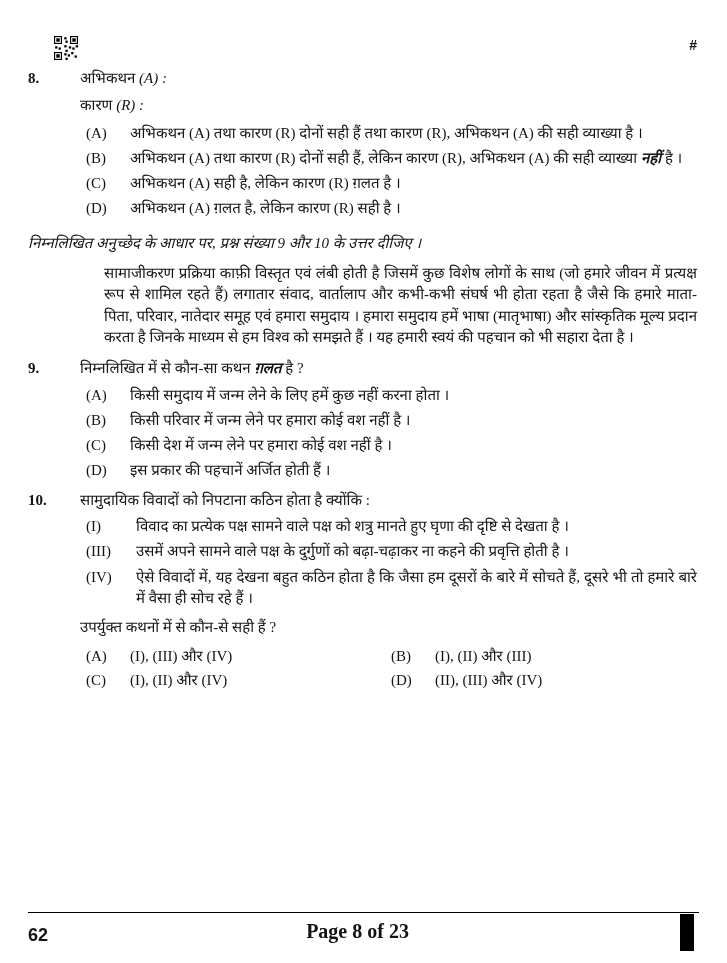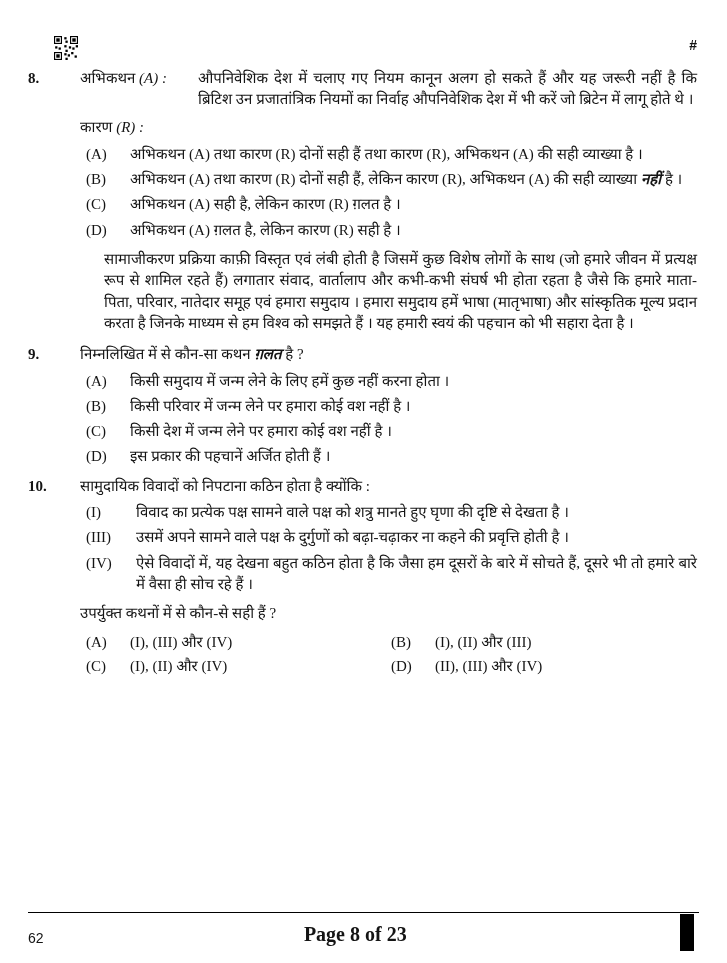--- a/index.html
+++ b/index.html
@@ -35,21 +35,21 @@
   .stmt{display:flex;margin-bottom:4px;}
   .stmt-label{width:50px;flex-shrink:0;padding-left:6px;}
   .stmt-text{flex:1;text-align:justify;}
   .followup{margin:8px 0 7px 0;}
   .opts-heading{font-weight:700;margin-bottom:3px;}
   .vrow{display:flex;margin-bottom:3px;}
   .vcell{display:flex;width:305px;}
   .vcell2{display:flex;flex:1;}
   .footer-rule{position:absolute;left:28px;right:28px;bottom:50px;border-top:1.6px solid #000;}
   .footer{position:absolute;left:28px;right:60px;bottom:14px;display:flex;align-items:center;}
-  .footer-num{font-weight:400;font-family:"Liberation Sans",sans-serif;font-size:14px;margin-top:10px;}
+  .footer-num{font-weight:700;font-family:"Liberation Sans",sans-serif;font-size:18px;margin-top:10px;}
   .footer-center{flex:1;text-align:center;font-weight:700;font-family:"Liberation Serif",serif;font-size:20px;}
   .black-bar{position:absolute;right:33px;bottom:12px;width:14px;height:37px;background:#000;}
   .qr{width:24px;height:24px;display:block;}
 </style>
 </head>
 <body>
 
 <div class="page">
 
   <div class="top-row">
@@ -82,21 +82,20 @@
   </div>
 
   <div class="question">
     <div class="qnum">8.</div>
     <div class="qbody">
       <div class="ar-row">
         <div class="ar-label">
           <span>अभिकथन</span>
           <span class="sym">(A) :</span>
         </div>
-        <div class="ar-text">औपनिवेशिक देश में चलाए गए नियम कानून अलग हो सकते हैं और यह जरूरी नहीं है कि ब्रिटिश उन प्रजातांत्रिक नियमों का निर्वाह औपनिवेशिक देश में भी करें जो ब्रिटेन में लागू होते थे ।</div>
       </div>
       <div class="ar-row">
         <div class="ar-label">
           <span>कारण</span>
           <span class="sym">(R) :</span>
         </div>
       </div>
       <div class="opt">
         <span class="opt-label">(A)</span>
         <span class="opt-text">अभिकथन (A) तथा कारण (R) दोनों सही हैं तथा कारण (R), अभिकथन (A) की सही व्याख्या है ।</span>
@@ -109,20 +108,21 @@
         <span class="opt-label">(C)</span>
         <span class="opt-text">अभिकथन (A) सही है, लेकिन कारण (R) ग़लत है ।</span>
       </div>
       <div class="opt">
         <span class="opt-label">(D)</span>
         <span class="opt-text">अभिकथन (A) ग़लत है, लेकिन कारण (R) सही है ।</span>
       </div>
     </div>
   </div>
 
+  <div class="intro">निम्नलिखित अनुच्छेद के आधार पर, प्रश्न संख्या 9 और 10 के उत्तर दीजिए ।</div>
 
   <div class="passage">सामाजीकरण प्रक्रिया काफ़ी विस्तृत एवं लंबी होती है जिसमें कुछ विशेष लोगों के साथ (जो हमारे जीवन में प्रत्यक्ष रूप से शामिल रहते हैं) लगातार संवाद, वार्तालाप और कभी-कभी संघर्ष भी होता रहता है जैसे कि हमारे माता-पिता, परिवार, नातेदार समूह एवं हमारा समुदाय । हमारा समुदाय हमें भाषा (मातृभाषा) और सांस्कृतिक मूल्य प्रदान करता है जिनके माध्यम से हम विश्व को समझते हैं । यह हमारी स्वयं की पहचान को भी सहारा देता है ।</div>
 
   <div class="question">
     <div class="qnum">9.</div>
     <div class="qbody">
       <div class="q-text"><span>निम्नलिखित में से कौन-सा कथन </span><span class="bi">ग़लत</span><span> है ?</span></div>
       <div class="opt">
         <span class="opt-label">(A)</span>
         <span class="opt-text">किसी समुदाय में जन्म लेने के लिए हमें कुछ नहीं करना होता ।</span>

